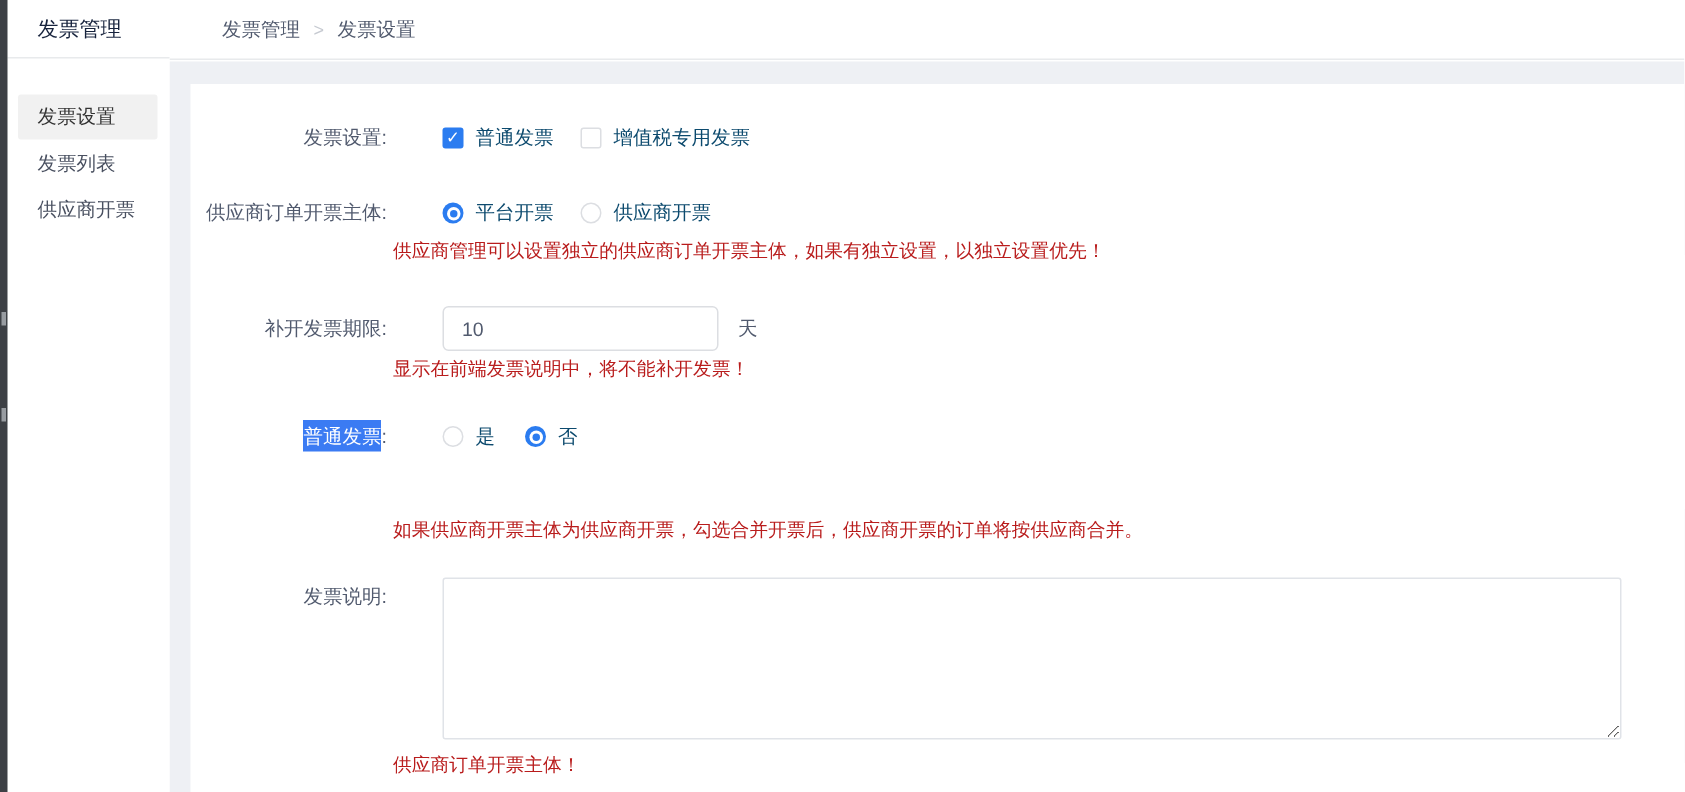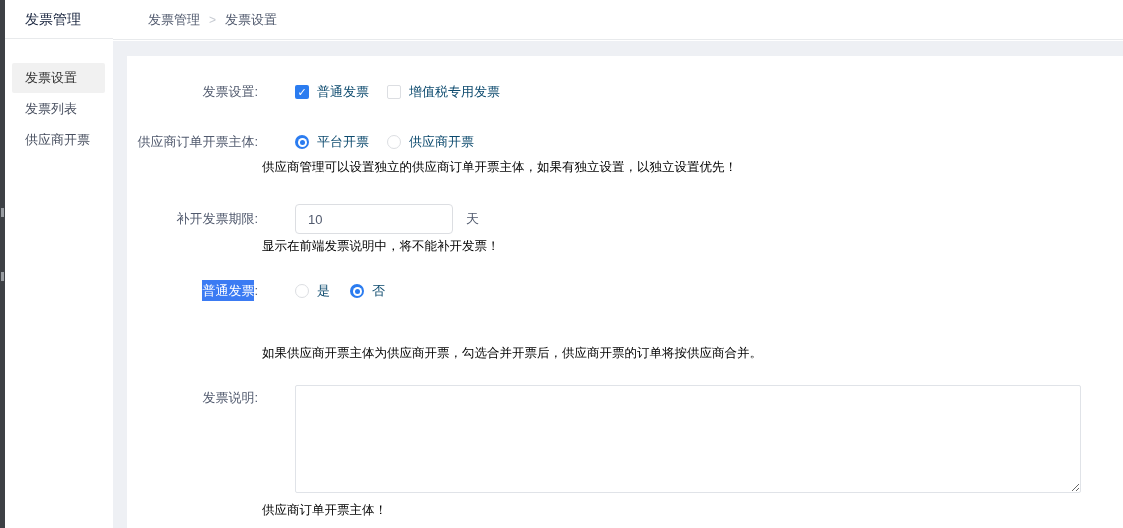--- a/index.html
+++ b/index.html
@@ -31,42 +31,42 @@
 
   
   .content-bg { position:absolute; left:113px; top:41px; right:0; bottom:0;
     background:#eef0f4; }
   .panel { position:absolute; left:127px; top:56px; right:0; bottom:0;
     background:#fff; }
 
   .row { position:absolute; left:0; display:flex; align-items:center;gap:32px; }
   .form-label { width:131px; text-align:right; font-size:13px; color:#515a6e; flex:none; }
   .ctrl { margin-left:5px; display:flex; align-items:center; }
-  .hint { position:absolute; left:135px; font-size:12.5px; color:#000000; white-space:nowrap; }
+  .hint { position:absolute; left:135px; font-size:12.5px; color:#b91c1c; white-space:nowrap; }
 
   
   .cb { width:14px; height:14px; border-radius:2px; flex:none;
     display:flex; align-items:center; justify-content:center; cursor:pointer; }
   .cb.checked { background:#2b7cf0; }
   .cb.un { background:#fff; border:1px solid #dcdee2; }
   .cb .tick { color:#fff; font-size:11px; line-height:1; font-weight:bold; }
   .opt-label { margin-left:8px; font-size:13px; color:#0c4a6e; cursor:pointer; }
   .gap { margin-left:18px; }
   .gap-sm { margin-left:20px; }
 
   
   .rd { width:14px; height:14px; border-radius:50%; flex:none; cursor:pointer; }
   .rd.sel { background:#2b7cf0; display:flex; align-items:center; justify-content:center; }
   .rd.sel .ring { width:9px; height:9px; border-radius:50%; background:#fff;
     display:flex; align-items:center; justify-content:center; }
   .rd.sel .dot { width:5px; height:5px; border-radius:50%; background:#2b7cf0; }
   .rd.un { background:#fff; border:1px solid #dcdee2; }
 
   
-  .num-input { width:158px; height:30px; border:1px solid #dcdee2; border-radius:4px;
+  .num-input { width:184px; height:30px; border:1px solid #dcdee2; border-radius:4px;
     padding:0 12px; font-size:13px; color:#515a6e; outline:none;
     font-family:inherit; }
   .unit { margin-left:13px; font-size:13px; color:#515a6e; }
   .note-area { width:786px; height:108px; border:1px solid #e0e3e8; border-radius:2px;
     padding:6px 8px; font-size:13px; color:#515a6e; outline:none;
     font-family:inherit; resize:both; }
 
   
   .sel-text { background:#3b7bf3; color:#fff; padding:3px 0; }
 </style>

